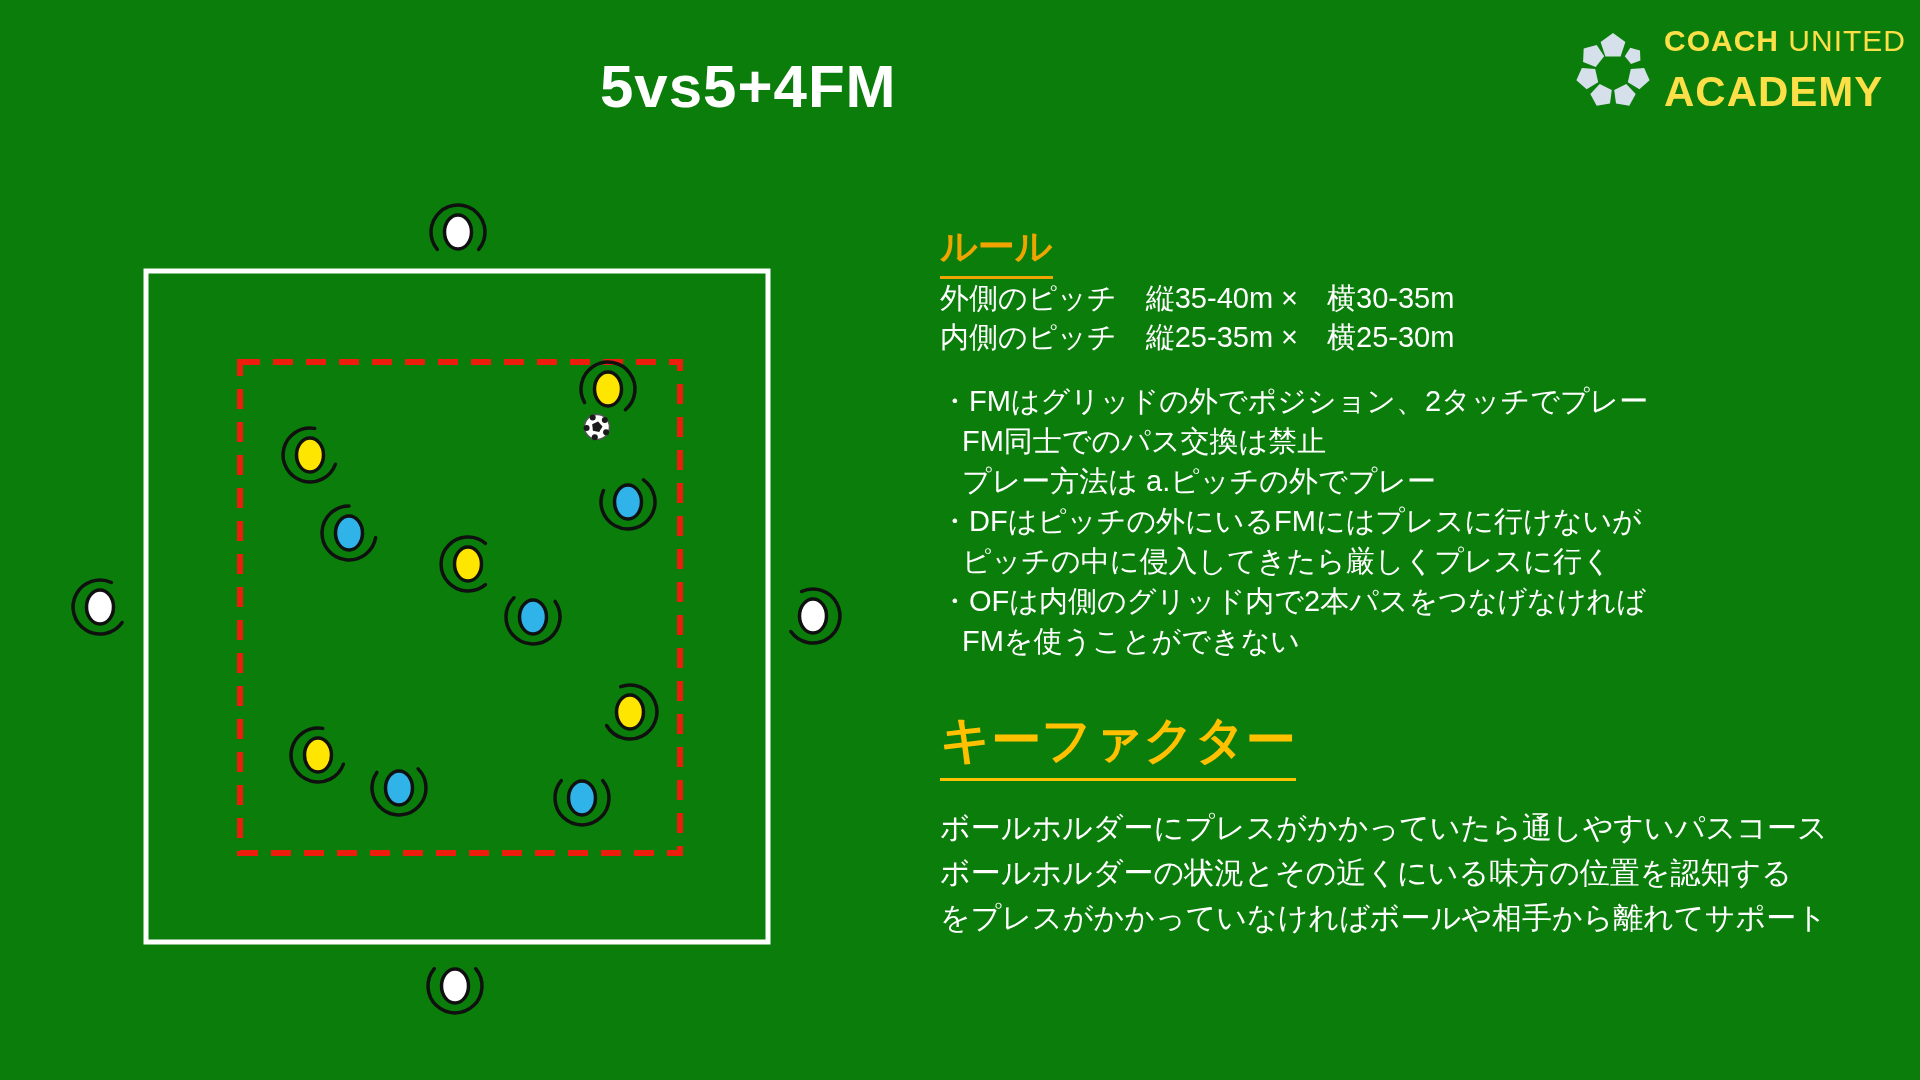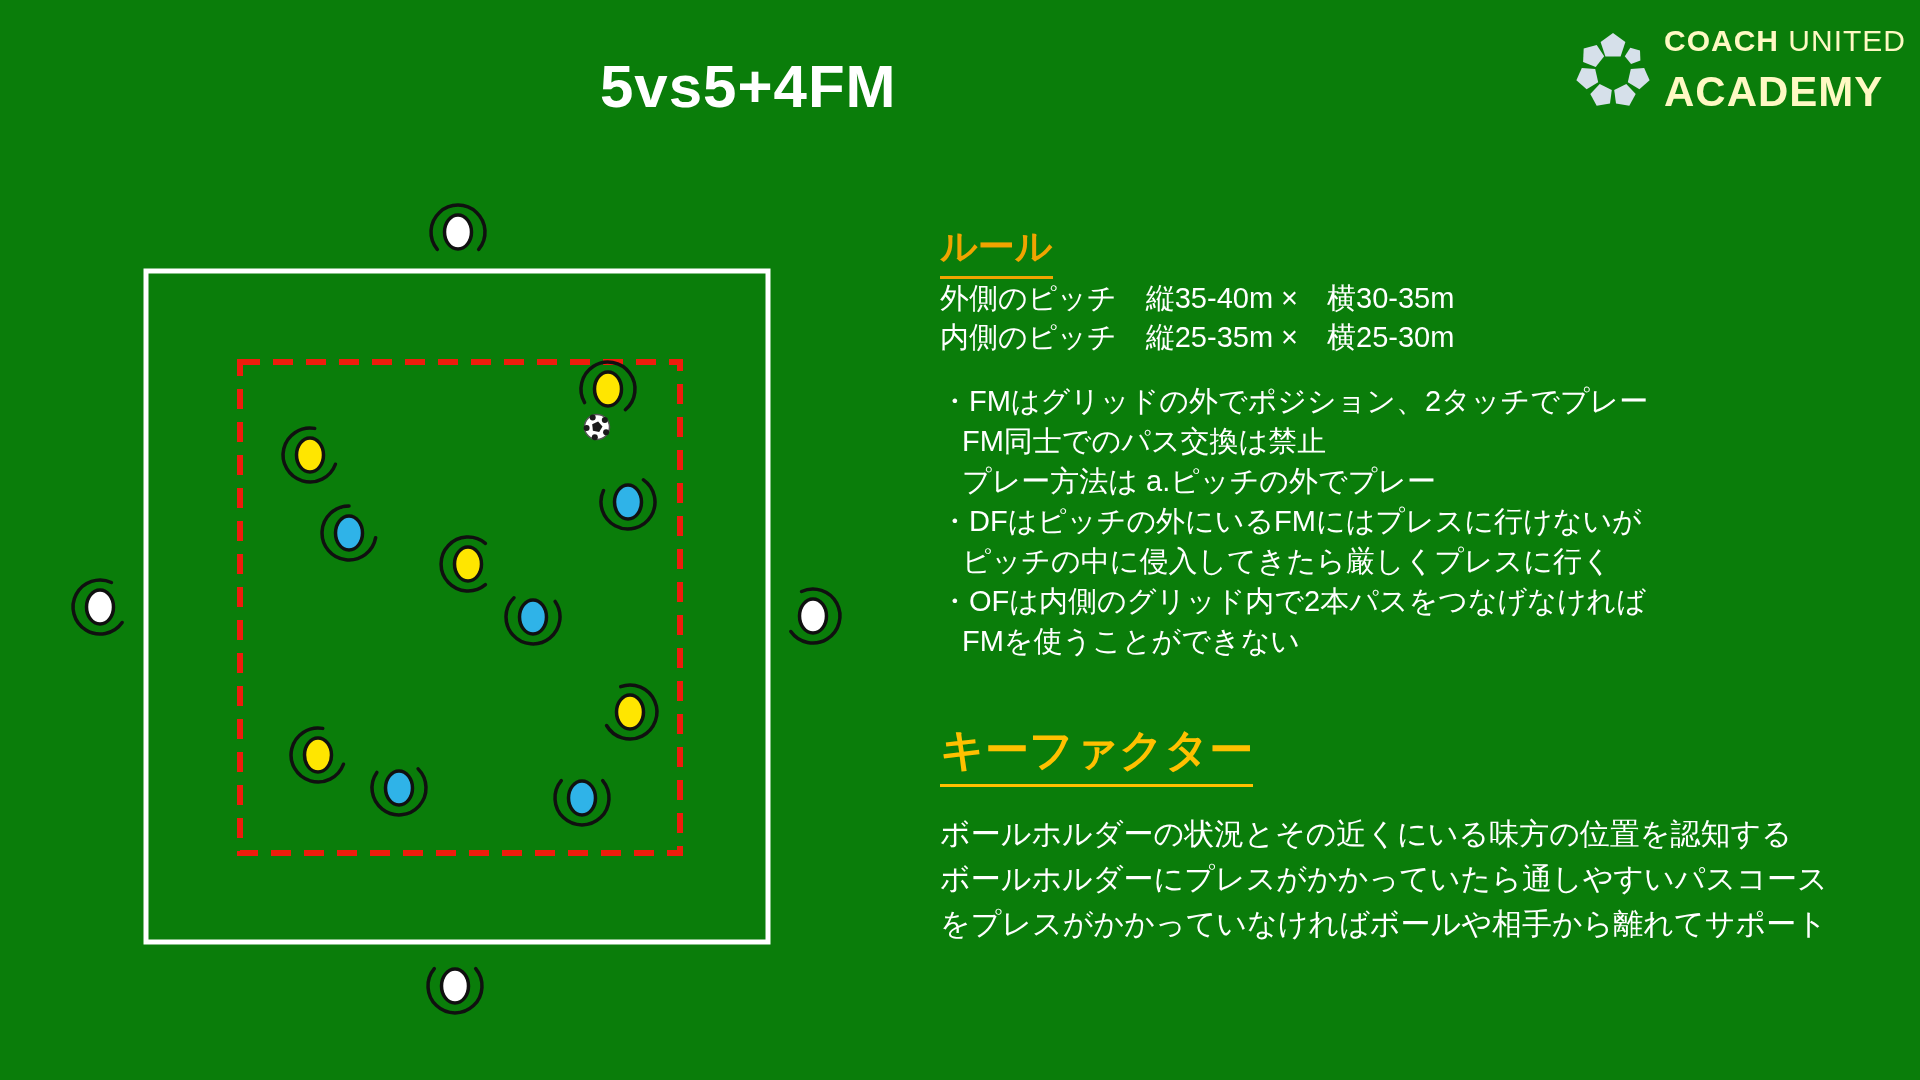--- a/index.html
+++ b/index.html
@@ -9,35 +9,35 @@
     font-family:"Liberation Sans","DejaVu Sans",sans-serif;
     -webkit-font-smoothing:antialiased;
   }
   .title{
     position:absolute;left:600px;top:52px;width:600px;text-align:left;
     color:#ffffff;font-size:60px;font-weight:bold;letter-spacing:1px;
     white-space:nowrap;
   }
   .logo{
     position:absolute;top:26px;right:14px;display:flex;align-items:center;
-    color:#fef9c3;
+    color:#fde047;
   }
   .logo-icon{margin-right:10px;flex:0 0 auto;}
   .logo-text{line-height:1;}
   .logo-line1{font-size:30px;letter-spacing:1px;white-space:nowrap;}
   .logo-line1 .bold{font-weight:bold;}
   .logo-line2{font-size:42px;font-weight:bold;letter-spacing:1px;margin-top:15px;white-space:nowrap;}
   .pitch-svg{position:absolute;left:0;top:0;}
   .rules-col{position:absolute;left:940px;top:222px;color:#ffffff;width:920px;}
   .sec-heading{
     display:inline-block;margin:0;font-weight:bold;white-space:nowrap;
     padding-bottom:4px;border-bottom:3px solid;
   }
   .rules-heading{font-size:37px;color:#f0a400;border-color:#f0a400;}
-  .kf-heading{font-size:44px;color:#ffc000;border-color:#ffc000;margin-top:60px;}
+  .kf-heading{font-size:50px;color:#ffc000;border-color:#ffc000;margin-top:46px;}
   .dims{font-size:29px;line-height:39px;white-space:nowrap;}
   .bullets{margin-top:24px;font-size:29px;line-height:40px;white-space:nowrap;}
   .bullets .indent1{padding-left:22px;}
   .bullets .indent2{padding-left:180px;}
   .kf-lines{margin-top:24px;font-size:30px;line-height:45px;white-space:nowrap;}
 </style>
 </head>
 <body>
 
 <div class="stage">
@@ -140,19 +140,19 @@
         <div class="indent0">・FMはグリッドの外でポジション、2タッチでプレー</div>
         <div class="indent1">FM同士でのパス交換は禁止</div>
         <div class="indent1">プレー方法は a.ピッチの外でプレー</div>
         <div class="indent0">・DFはピッチの外にいるFMにはプレスに行けないが</div>
         <div class="indent1">ピッチの中に侵入してきたら厳しくプレスに行く</div>
         <div class="indent0">・OFは内側のグリッド内で2本パスをつなげなければ</div>
         <div class="indent1">FMを使うことができない</div>
       </div>
     <h2 class="sec-heading kf-heading">キーファクター</h2>
     <div class="kf-lines" id="kf-lines">
+        <div>ボールホルダーにプレスがかかっていたら通しやすいパスコース</div>
         <div>ボールホルダーの状況とその近くにいる味方の位置を認知する</div>
-        <div>ボールホルダーにプレスがかかっていたら通しやすいパスコース</div>
         <div>をプレスがかかっていなければボールや相手から離れてサポート</div>
       </div>
   </div>
 
 </div>
 
 </body></html>

